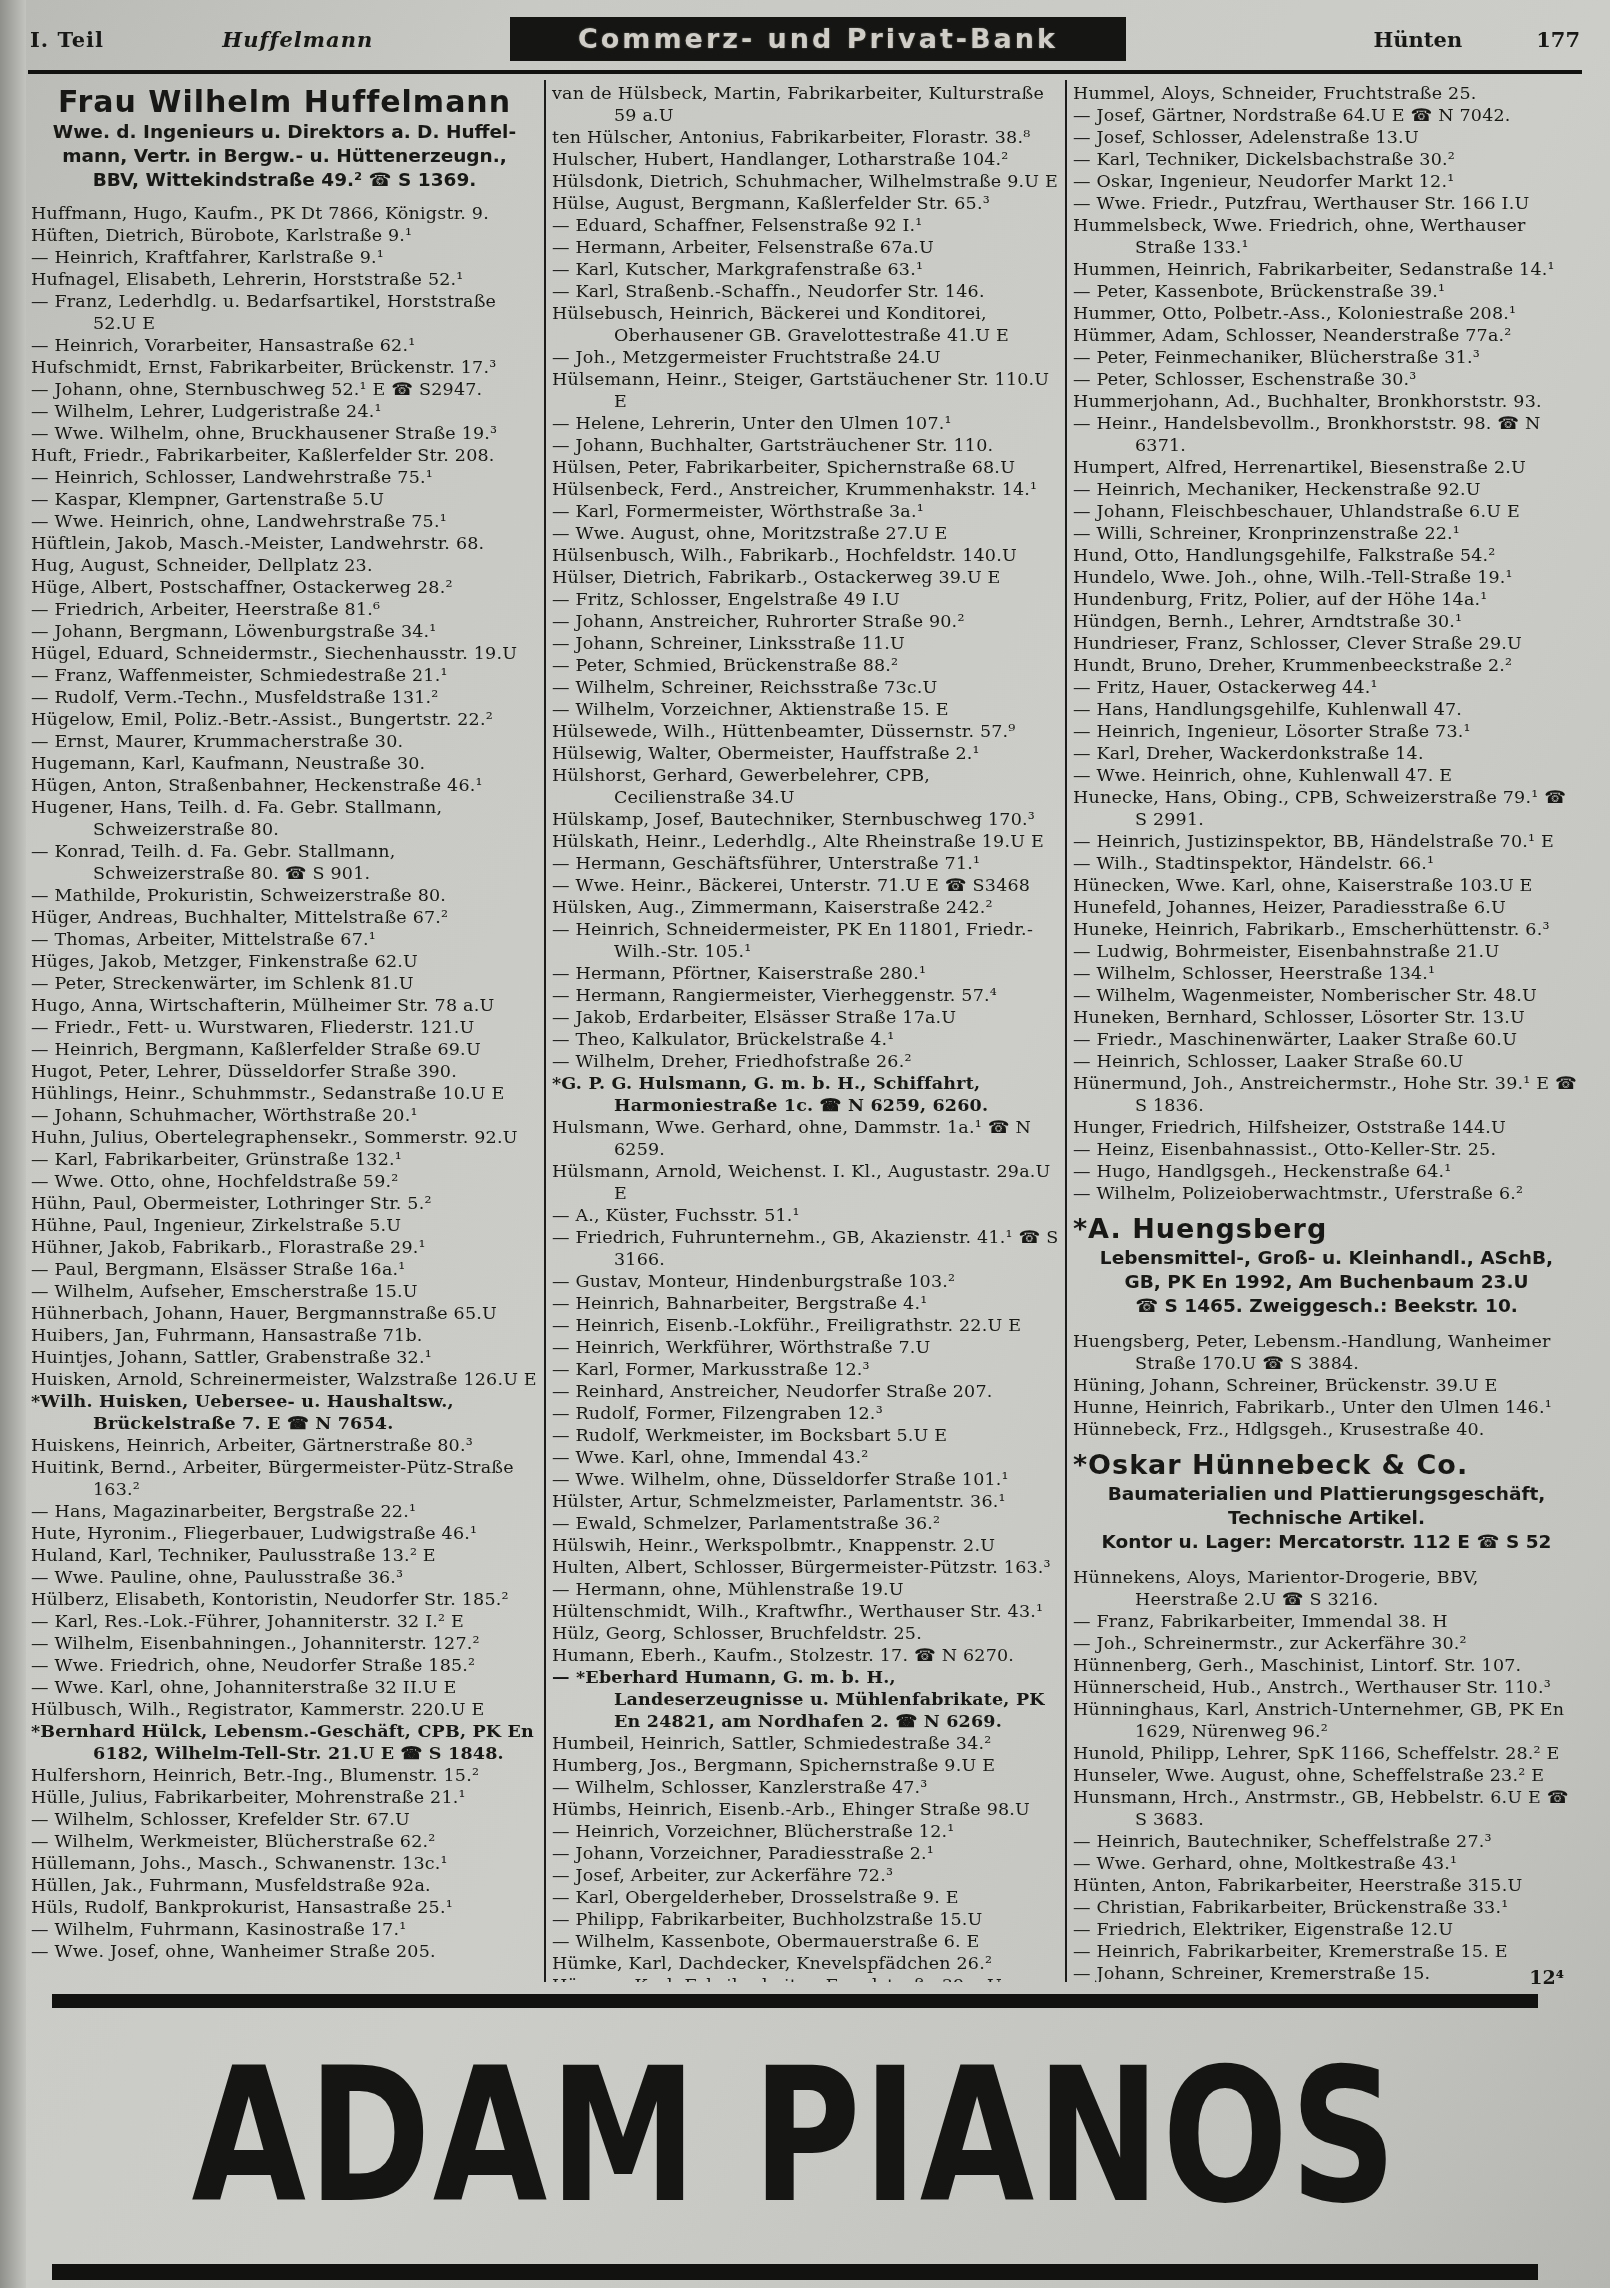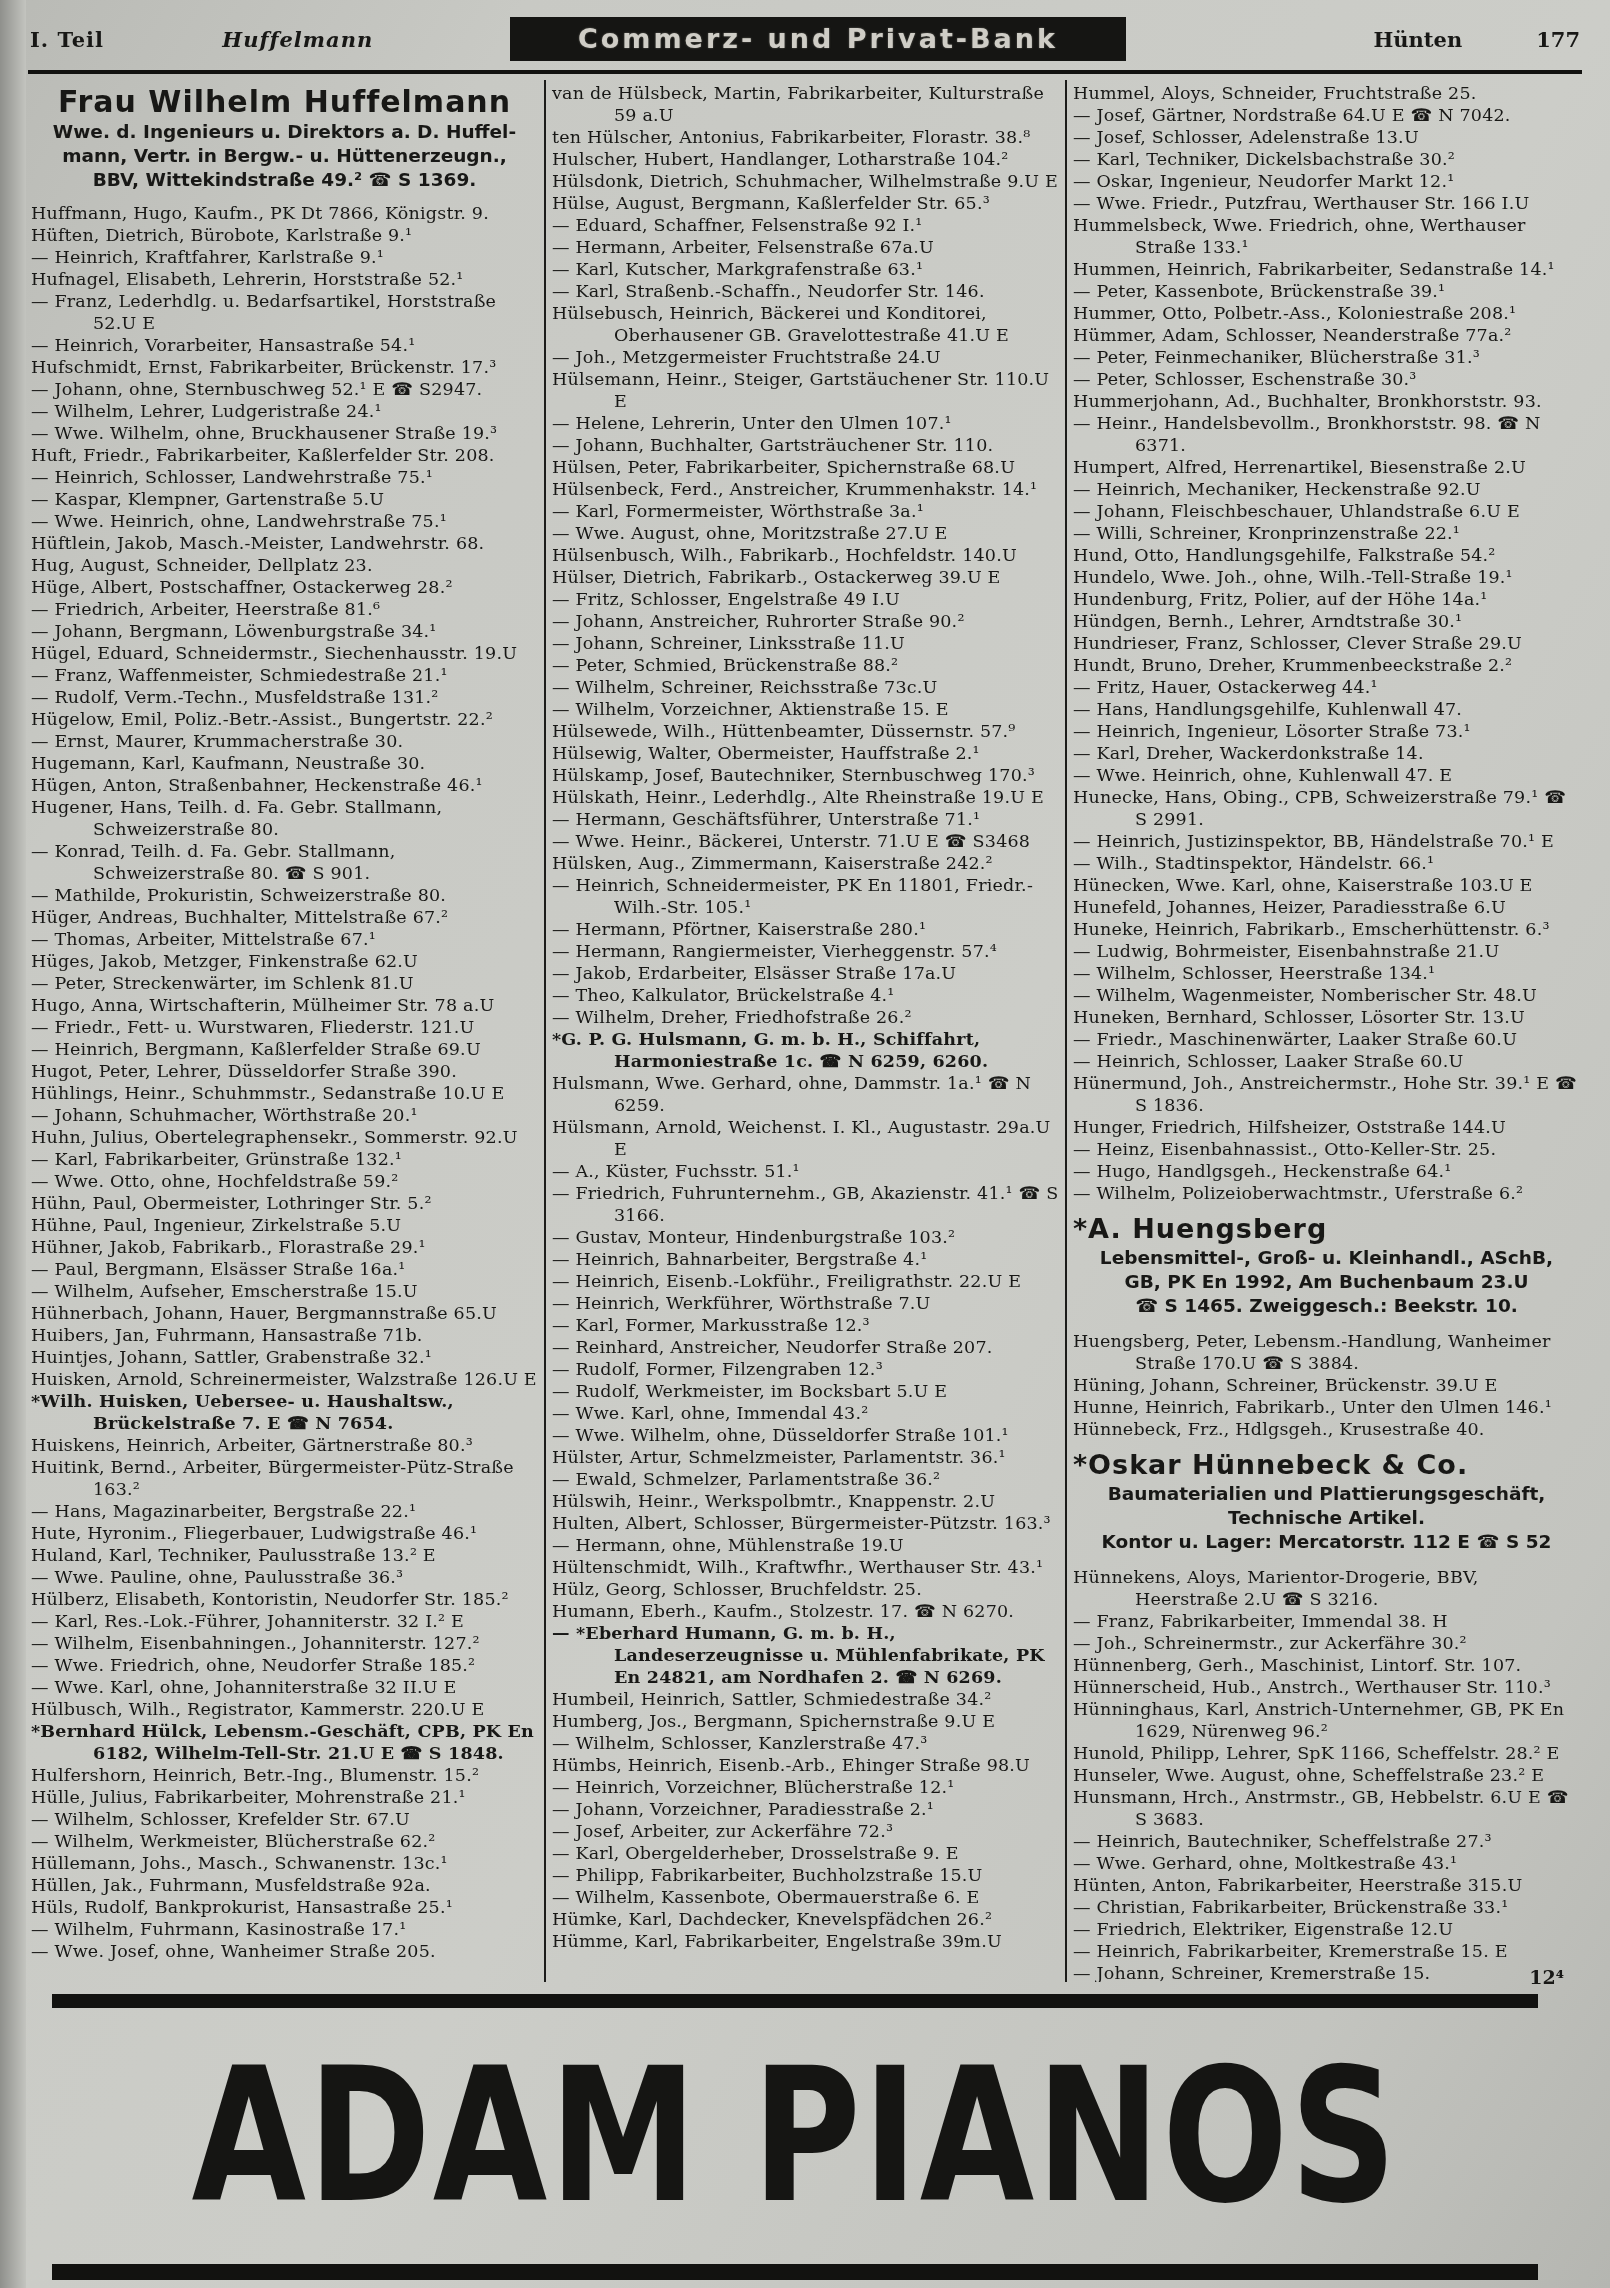--- a/index.html
+++ b/index.html
@@ -72,21 +72,21 @@
         <div class="ad-title">Frau Wilhelm Huffelmann</div>
         <div class="ad-line">Wwe. d. Ingenieurs u. Direktors a. D. Huffel-</div>
         <div class="ad-line">mann, Vertr. in Bergw.- u. Hüttenerzeugn.,</div>
         <div class="ad-line">BBV, Wittekindstraße 49.²  ☎  S 1369.</div>
       </div>
       <p class="entry">Huffmann, Hugo, Kaufm., PK Dt 7866, Königstr. 9.</p>
       <p class="entry">Hüften, Dietrich, Bürobote, Karlstraße 9.¹</p>
       <p class="entry">— Heinrich, Kraftfahrer, Karlstraße 9.¹</p>
       <p class="entry">Hufnagel, Elisabeth, Lehrerin, Horststraße 52.¹</p>
       <p class="entry">— Franz, Lederhdlg. u. Bedarfsartikel, Horststraße 52.U E</p>
-      <p class="entry">— Heinrich, Vorarbeiter, Hansastraße 54.¹</p>
+      <p class="entry">— Heinrich, Vorarbeiter, Hansastraße 62.¹</p>
       <p class="entry">Hufschmidt, Ernst, Fabrikarbeiter, Brückenstr. 17.³</p>
       <p class="entry">— Johann, ohne, Sternbuschweg 52.¹ E ☎ S2947.</p>
       <p class="entry">— Wilhelm, Lehrer, Ludgeristraße 24.¹</p>
       <p class="entry">— Wwe. Wilhelm, ohne, Bruckhausener Straße 19.³</p>
       <p class="entry">Huft, Friedr., Fabrikarbeiter, Kaßlerfelder Str. 208.</p>
       <p class="entry">— Heinrich, Schlosser, Landwehrstraße 75.¹</p>
       <p class="entry">— Kaspar, Klempner, Gartenstraße 5.U</p>
       <p class="entry">— Wwe. Heinrich, ohne, Landwehrstraße 75.¹</p>
       <p class="entry">Hüftlein, Jakob, Masch.-Meister, Landwehrstr. 68.</p>
       <p class="entry">Hug, August, Schneider, Dellplatz 23.</p>
@@ -171,20 +171,21 @@
       <p class="entry">Hülsenbusch, Wilh., Fabrikarb., Hochfeldstr. 140.U</p>
       <p class="entry">Hülser, Dietrich, Fabrikarb., Ostackerweg 39.U E</p>
       <p class="entry">— Fritz, Schlosser, Engelstraße 49 I.U</p>
       <p class="entry">— Johann, Anstreicher, Ruhrorter Straße 90.²</p>
       <p class="entry">— Johann, Schreiner, Linksstraße 11.U</p>
       <p class="entry">— Peter, Schmied, Brückenstraße 88.²</p>
       <p class="entry">— Wilhelm, Schreiner, Reichsstraße 73c.U</p>
       <p class="entry">— Wilhelm, Vorzeichner, Aktienstraße 15. E</p>
       <p class="entry">Hülsewede, Wilh., Hüttenbeamter, Düssernstr. 57.⁹</p>
       <p class="entry">Hülsewig, Walter, Obermeister, Hauffstraße 2.¹</p>
+      <p class="entry">Hülshorst, Gerhard, Gewerbelehrer, CPB, Cecilienstraße 34.U</p>
       <p class="entry">Hülskamp, Josef, Bautechniker, Sternbuschweg 170.³</p>
       <p class="entry">Hülskath, Heinr., Lederhdlg., Alte Rheinstraße 19.U E</p>
       <p class="entry">— Hermann, Geschäftsführer, Unterstraße 71.¹</p>
       <p class="entry">— Wwe. Heinr., Bäckerei, Unterstr. 71.U E ☎ S3468</p>
       <p class="entry">Hülsken, Aug., Zimmermann, Kaiserstraße 242.²</p>
       <p class="entry">— Heinrich, Schneidermeister, PK En 11801, Friedr.-Wilh.-Str. 105.¹</p>
       <p class="entry">— Hermann, Pförtner, Kaiserstraße 280.¹</p>
       <p class="entry">— Hermann, Rangiermeister, Vierheggenstr. 57.⁴</p>
       <p class="entry">— Jakob, Erdarbeiter, Elsässer Straße 17a.U</p>
       <p class="entry">— Theo, Kalkulator, Brückelstraße 4.¹</p>

